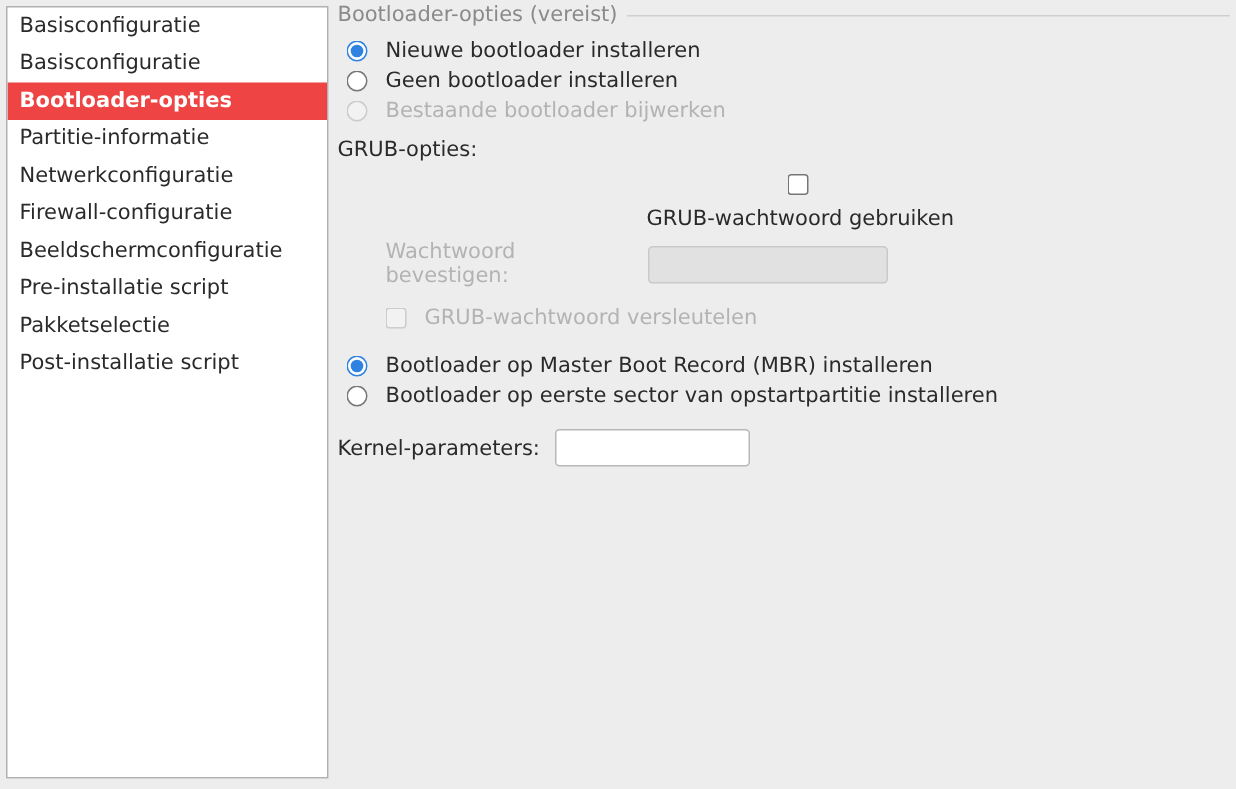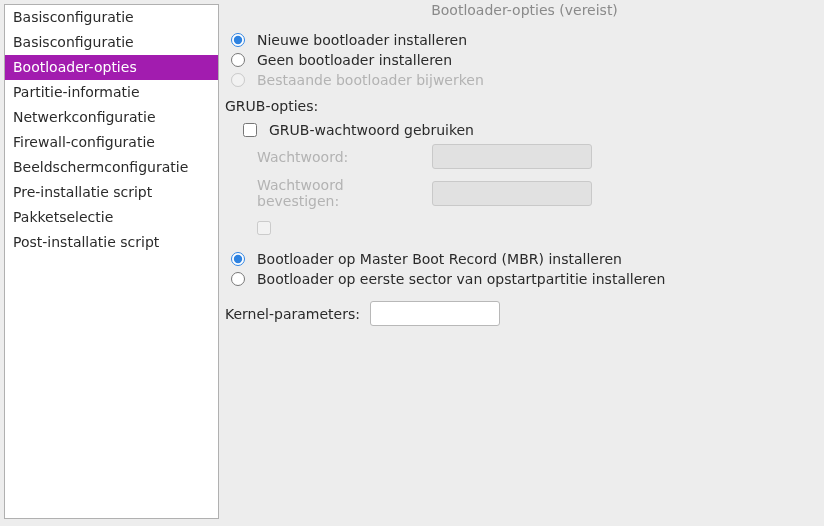--- a/index.html
+++ b/index.html
@@ -25,40 +25,41 @@
     overflow: hidden;
   }
   .sidebar-item {
     padding: 4px 8px;
     font-size: 14px;
     line-height: 17px;
     cursor: pointer;
     user-select: none;
   }
   .sidebar-item.selected {
-    background: #a21caf;
+    background: #ef4444;
     color: #ffffff;
+    font-weight: bold;
   }
   .main {
     flex: 1;
     position: relative;
     padding: 0 0 0 0;
   }
   .section-label {
     color: #8a8a8a;
     font-size: 14px;
     padding: 2px 0 2px 2px;
   }
   .row {
     display: flex;
     align-items: center;
     padding: 2px 0 2px 8px;
     gap: 8px;
   }
-  .indent1 { padding-left: 20px; }
+  .indent1 { padding-left: 20px; flex-direction: column; }
   .indent2 { padding-left: 34px; }
   input[type="radio"], input[type="checkbox"] {
     margin: 0 4px 0 0;
     width: 14px; height: 14px;
     accent-color: #2e82e0;
   }
   label { cursor: pointer; }
   .disabled, .disabled * {
     color: #b3b3b3 !important;
     cursor: default;
@@ -94,21 +95,20 @@
     display: flex;
     align-items: center;
     gap: 10px;
     padding: 12px 0 4px 2px;
   }
   .section-top {
     display: flex;
     align-items: center;
     gap: 6px;
     padding-top: 0;
-    flex-direction: column;
   }
   .section-line {
     flex: 1;
     height: 1px;
     background: #cfcfcf;
     margin-right: 4px;
   }
   .group {
     padding-top: 4px;
   }
@@ -154,30 +154,27 @@
     </div>
 
     <div class="grub-title">GRUB-opties:</div>
 
     <div class="row indent1">
       <input type="checkbox" style="">
       <label>GRUB-wachtwoord gebruiken</label>
     </div>
 
     <div class="field-row disabled">
-      <span class="field-label">Wachtwoord:</span>
-      <input class="text-input" type="password" disabled="" style="">
-    </div>
-    <div class="field-row disabled">
       <span class="field-label">Wachtwoord bevestigen:</span>
       <input class="text-input" type="password" disabled="" style="">
     </div>
 
     <div class="row indent2 disabled" style="padding-top:8px;padding-bottom:10px;">
       <input type="checkbox" disabled="" style="">
+      <label>GRUB-wachtwoord versleutelen</label>
     </div>
 
     <div class="group">
       <div class="row">
         <input type="radio" name="loc" checked="" style="">
         <label>Bootloader op Master Boot Record (MBR) installeren</label>
       </div>
       <div class="row">
         <input type="radio" name="loc" style="">
         <label>Bootloader op eerste sector van opstartpartitie installeren</label>

